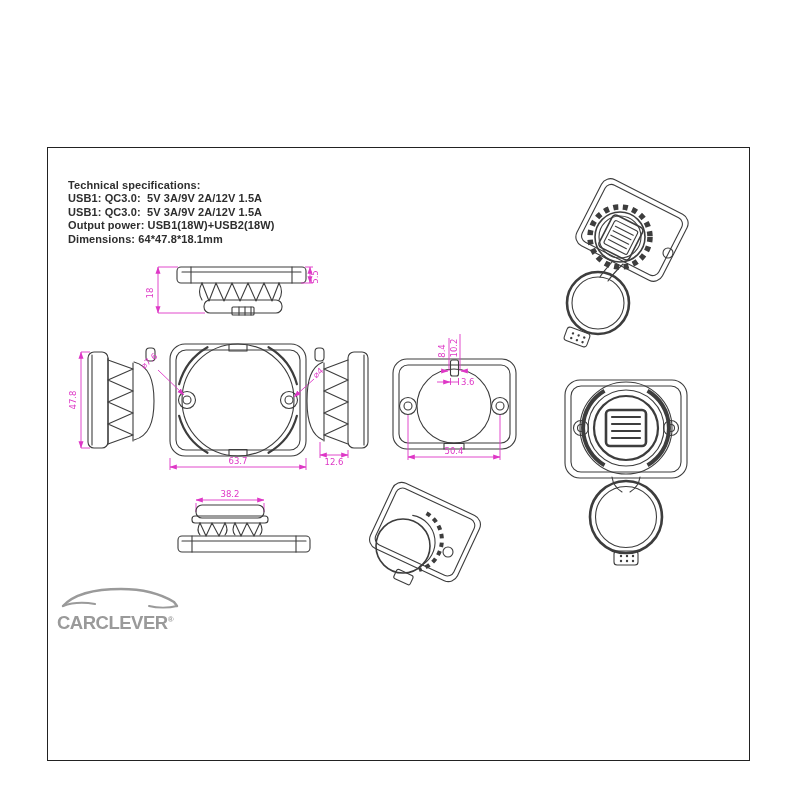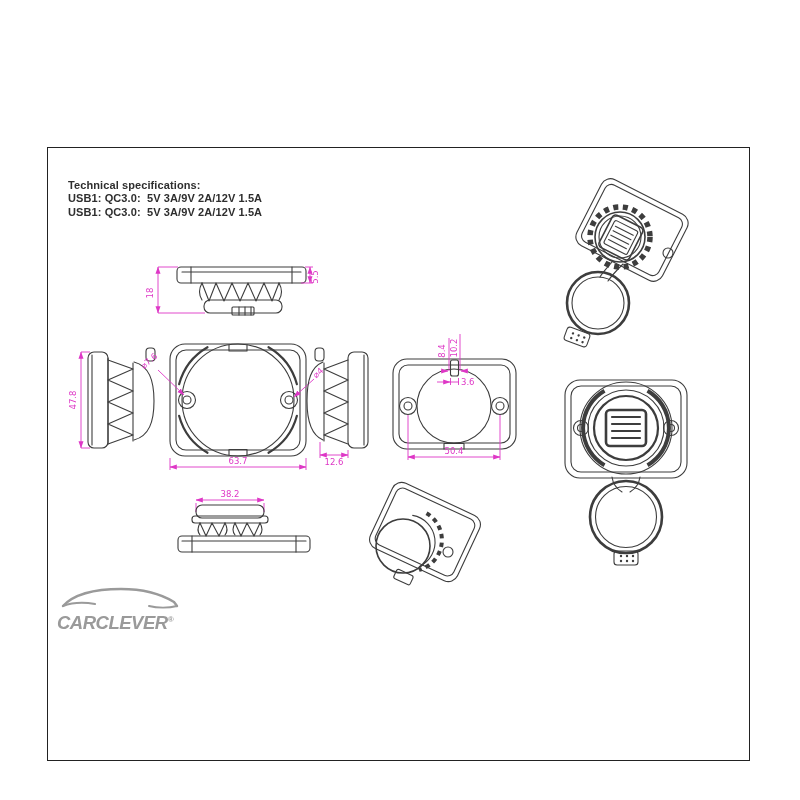--- a/index.html
+++ b/index.html
@@ -16,34 +16,36 @@
   .dk2{stroke:var(--line,#3d3d3d);fill:none;stroke-width:2.2;stroke-linecap:round;}
   .dk25{stroke:var(--line,#3d3d3d);fill:none;stroke-width:2.6;}
   .dkb{stroke:var(--line,#3d3d3d);fill:none;stroke-width:4;}
   .seg{stroke:var(--line,#3d3d3d);fill:none;stroke-width:5.5;stroke-dasharray:5 4.6;}
   .seg2{stroke:var(--line,#3d3d3d);fill:none;stroke-width:4;stroke-dasharray:4.5 4.2;}
   .dot{fill:var(--line,#3d3d3d);stroke:none;}
   .mg{stroke:var(--dimension,#de37c6);fill:none;stroke-width:.9;}
   .mtext{fill:var(--dimension,#de37c6);stroke:none;font:8.5px "DejaVu Sans",sans-serif;}
   #arr path{fill:var(--dimension,#de37c6);stroke:none;}
   .logo{position:absolute;left:57px;top:586px;width:132px;color:var(--logo,#9a9a9a);}
-  .logo-text{font-size:18.5px;font-weight:bold;font-style:italic;letter-spacing:-.5px;margin-top:-2px;}
+  .logo-text{font-size:18.5px;font-weight:bold;letter-spacing:-.5px;margin-top:-2px;}
   .logo-text .reg{font-size:8px;vertical-align:super;letter-spacing:0;}
 </style>
 </head>
 <body>
 
 <div class="sheet">
 
   <div class="frame"></div>
 
   <div class="specs">
     <div class="spec-line">Technical specifications:</div>
     <div class="spec-line">USB1: QC3.0:  5V 3A/9V 2A/12V 1.5A</div>
     <div class="spec-line">USB1: QC3.0:  5V 3A/9V 2A/12V 1.5A</div>
+    <div class="spec-line">Output power: USB1(18W)+USB2(18W)</div>
+    <div class="spec-line">Dimensions: 64*47.8*18.1mm</div>
   </div>
 
   <svg class="art" viewBox="0 0 800 800">
     <defs>
       <marker id="arr" viewBox="0 0 10 10" refX="9.5" refY="5" markerWidth="8" markerHeight="8" orient="auto-start-reverse">
         <path d="M0 1.5 L10 5 L0 8.5 Z"></path>
       </marker>
     </defs>
 
     <g>

